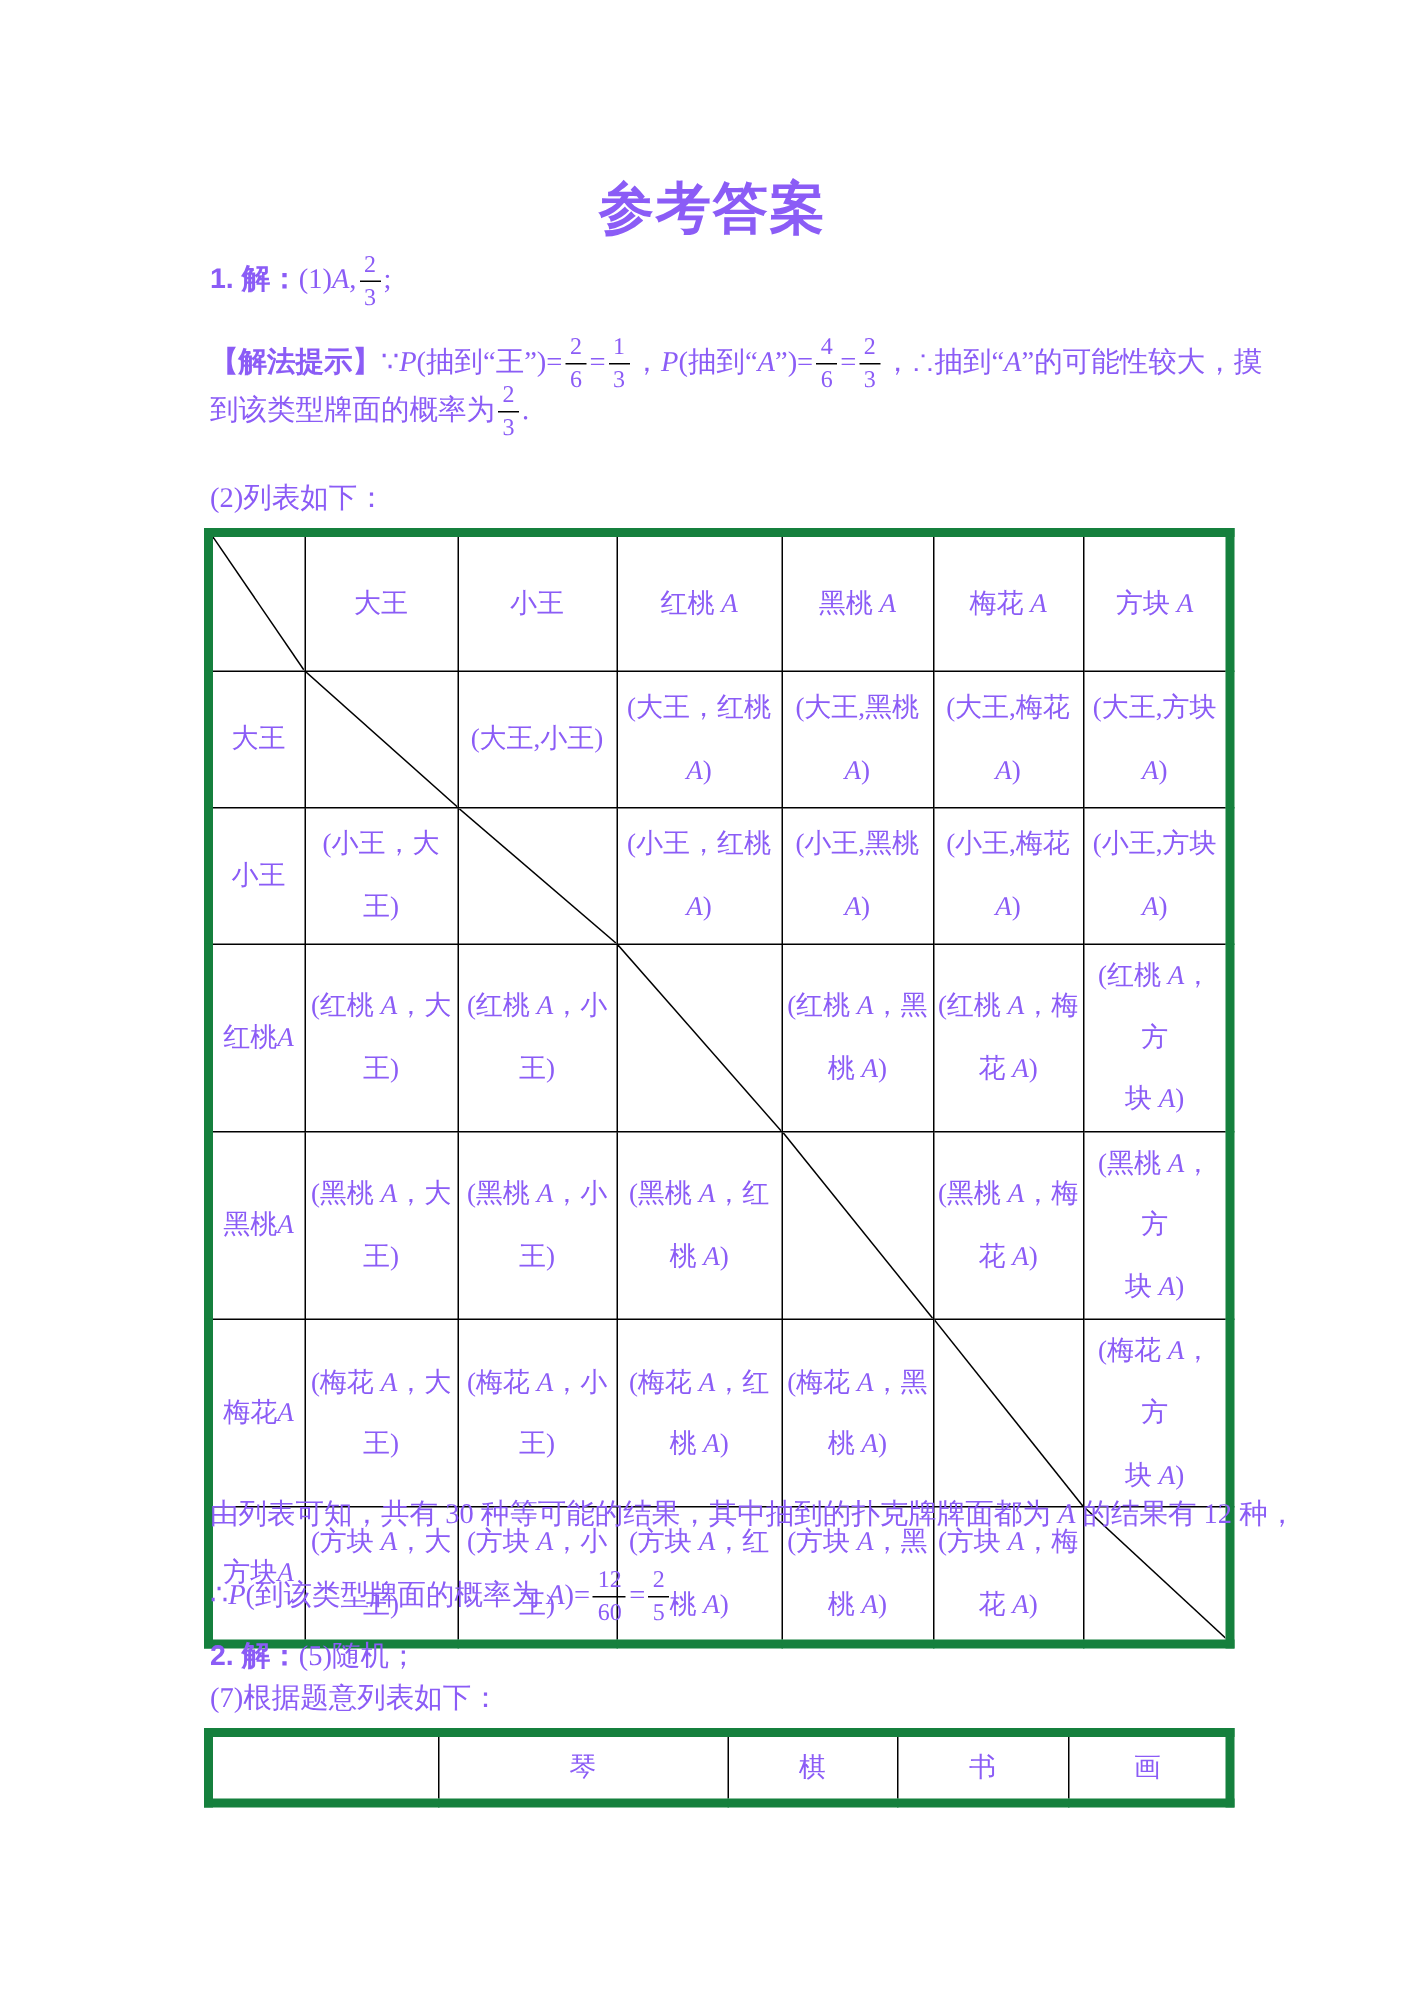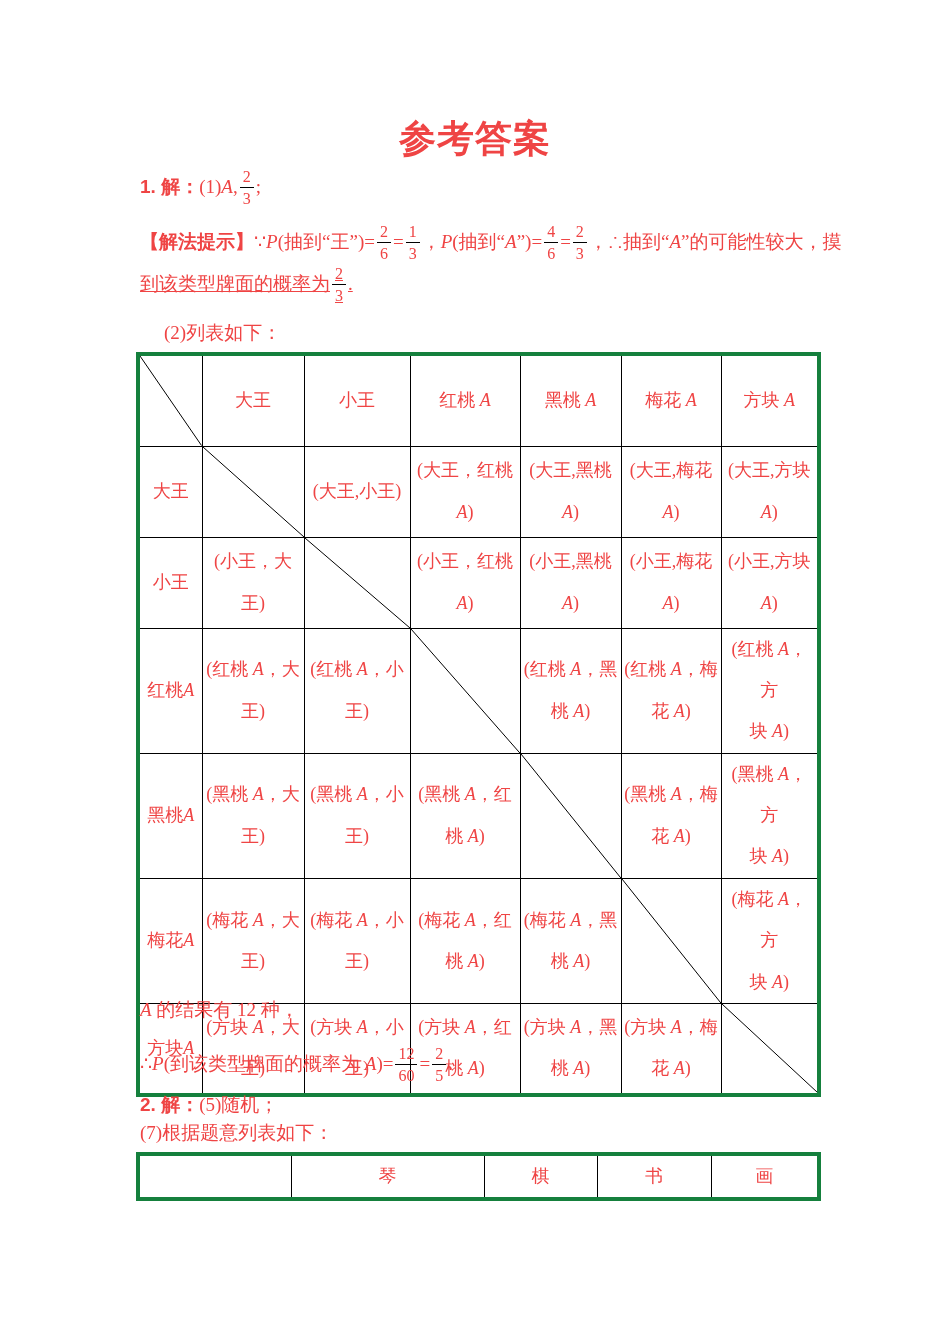--- a/index.html
+++ b/index.html
@@ -1,20 +1,20 @@
 <!DOCTYPE html>
 <html><head>
 <meta charset="utf-8">
 <style>
   html,body{margin:0;padding:0;background:#ffffff;}
   .page{
     position:relative;
     width:950px;height:1344px;
     background:#ffffff;
-    color:#ef4444;
+    color:#8b5cf6;
     font-family:"Liberation Serif","DejaVu Serif",serif;
     overflow:hidden;
   }
   .title{
     position:absolute;top:114px;left:0;width:950px;
     text-align:center;
     font-size:37px;font-weight:700;
     letter-spacing:1px;
     font-family:"Liberation Serif","DejaVu Serif",serif;
   }
@@ -38,21 +38,21 @@
     font-size:16px;line-height:1.2;
     margin:0 2px;
     vertical-align:middle;
   }
   .frac .num{display:block;padding:0 3px 1px 3px;border-bottom:1px solid #000;}
   .frac .den{display:block;padding:1px 3px 0 3px;}
   table.grid{
     position:absolute;
     border-collapse:collapse;
     table-layout:fixed;
-    border:4px solid #15803d;
+    border:6px solid #15803d;
   }
   table.grid td{
     border:1px solid #000;
     text-align:center;
     vertical-align:middle;
     font-size:18px;
     line-height:2.3;
     padding:0 2px;
     position:relative;
     overflow:hidden;
@@ -68,22 +68,22 @@
 </style>
 </head>
 <body>
 
 <div class="page">
 
   <div class="title">参考答案</div>
 
   <div class="para" style="top:167px;"><span class="seg-b">1.</span><span class="seg-b"> 解：</span><span>(1)</span><span class="seg-i">A</span><span>,</span><span class="frac"><span class="num">2</span><span class="den">3</span></span><span>;</span></div>
   <div class="para" style="top:222px;"><span class="seg-b">【解法提示】</span><span>∵</span><span class="seg-i">P</span><span>(抽到“王”)=</span><span class="frac"><span class="num">2</span><span class="den">6</span></span><span>=</span><span class="frac"><span class="num">1</span><span class="den">3</span></span><span>，</span><span class="seg-i">P</span><span>(抽到“</span><span class="seg-i">A</span><span>”)=</span><span class="frac"><span class="num">4</span><span class="den">6</span></span><span>=</span><span class="frac"><span class="num">2</span><span class="den">3</span></span><span>，∴抽到“</span><span class="seg-i">A</span><span>”的可能性较大，摸</span></div>
-  <div class="para" style="top:264px;text-decoration:underline;"><span>到该类型牌面的概率为</span><span class="frac"><span class="num">2</span><span class="den">3</span></span><span>.</span></div>
-  <div class="para" style="top:322px;margin-left:24px;"><span>(2)列表如下：</span></div>
+  <div class="para" style="top:254px;"><span>到该类型牌面的概率为</span><span class="frac"><span class="num">2</span><span class="den">3</span></span><span>.</span></div>
+  <div class="para" style="top:322px;"><span>(2)列表如下：</span></div>
 
   <table class="grid" id="table1">
     <colgroup>
       <col style="width:64px">
         <col style="width:102px">
         <col style="width:106px">
       <col style="width:110px">
         <col style="width:101px">
         <col style="width:100px">
         <col style="width:98px">
@@ -176,21 +176,21 @@
       <td>(方块 <i class="seg-i">A</i>，梅<br>花 <i class="seg-i">A</i>)</td>
       <td class="diag">
             <svg class="diagsvg" viewBox="0 0 100 100" preserveAspectRatio="none">
               <line x1="0" y1="0" x2="100" y2="100" stroke="#000" stroke-width="1" vector-effect="non-scaling-stroke"></line>
             </svg>
           </td>
     </tr>
   </tbody>
     </table>
 
-  <div class="para" style="top:999px;"><span class="seg-i">A</span><span> 的结果有 12 种，</span></div>
+  <div class="para" style="top:999px;"><span>由列表可知，共有 30 种等可能的结果，其中抽到的扑克牌牌面都为 </span><span class="seg-i">A</span><span> 的结果有 12 种，</span></div>
   <div class="para" style="top:1044px;"><span>∴</span><span class="seg-i">P</span><span>(到该类型牌面的概率为 </span><span class="seg-i">A</span><span>)=</span><span class="frac"><span class="num">12</span><span class="den">60</span></span><span>=</span><span class="frac"><span class="num">2</span><span class="den">5</span></span><span>.</span></div>
   <div class="para" style="top:1094px;"><span class="seg-b">2.</span><span class="seg-b"> 解：</span><span>(5)随机；</span></div>
   <div class="para" style="top:1122px;"><span>(7)根据题意列表如下：</span></div>
 
   <table class="grid" id="table2">
     <colgroup>
       <col style="width:153px">
         <col style="width:193px">
         <col style="width:113px">
       <col style="width:114px">

